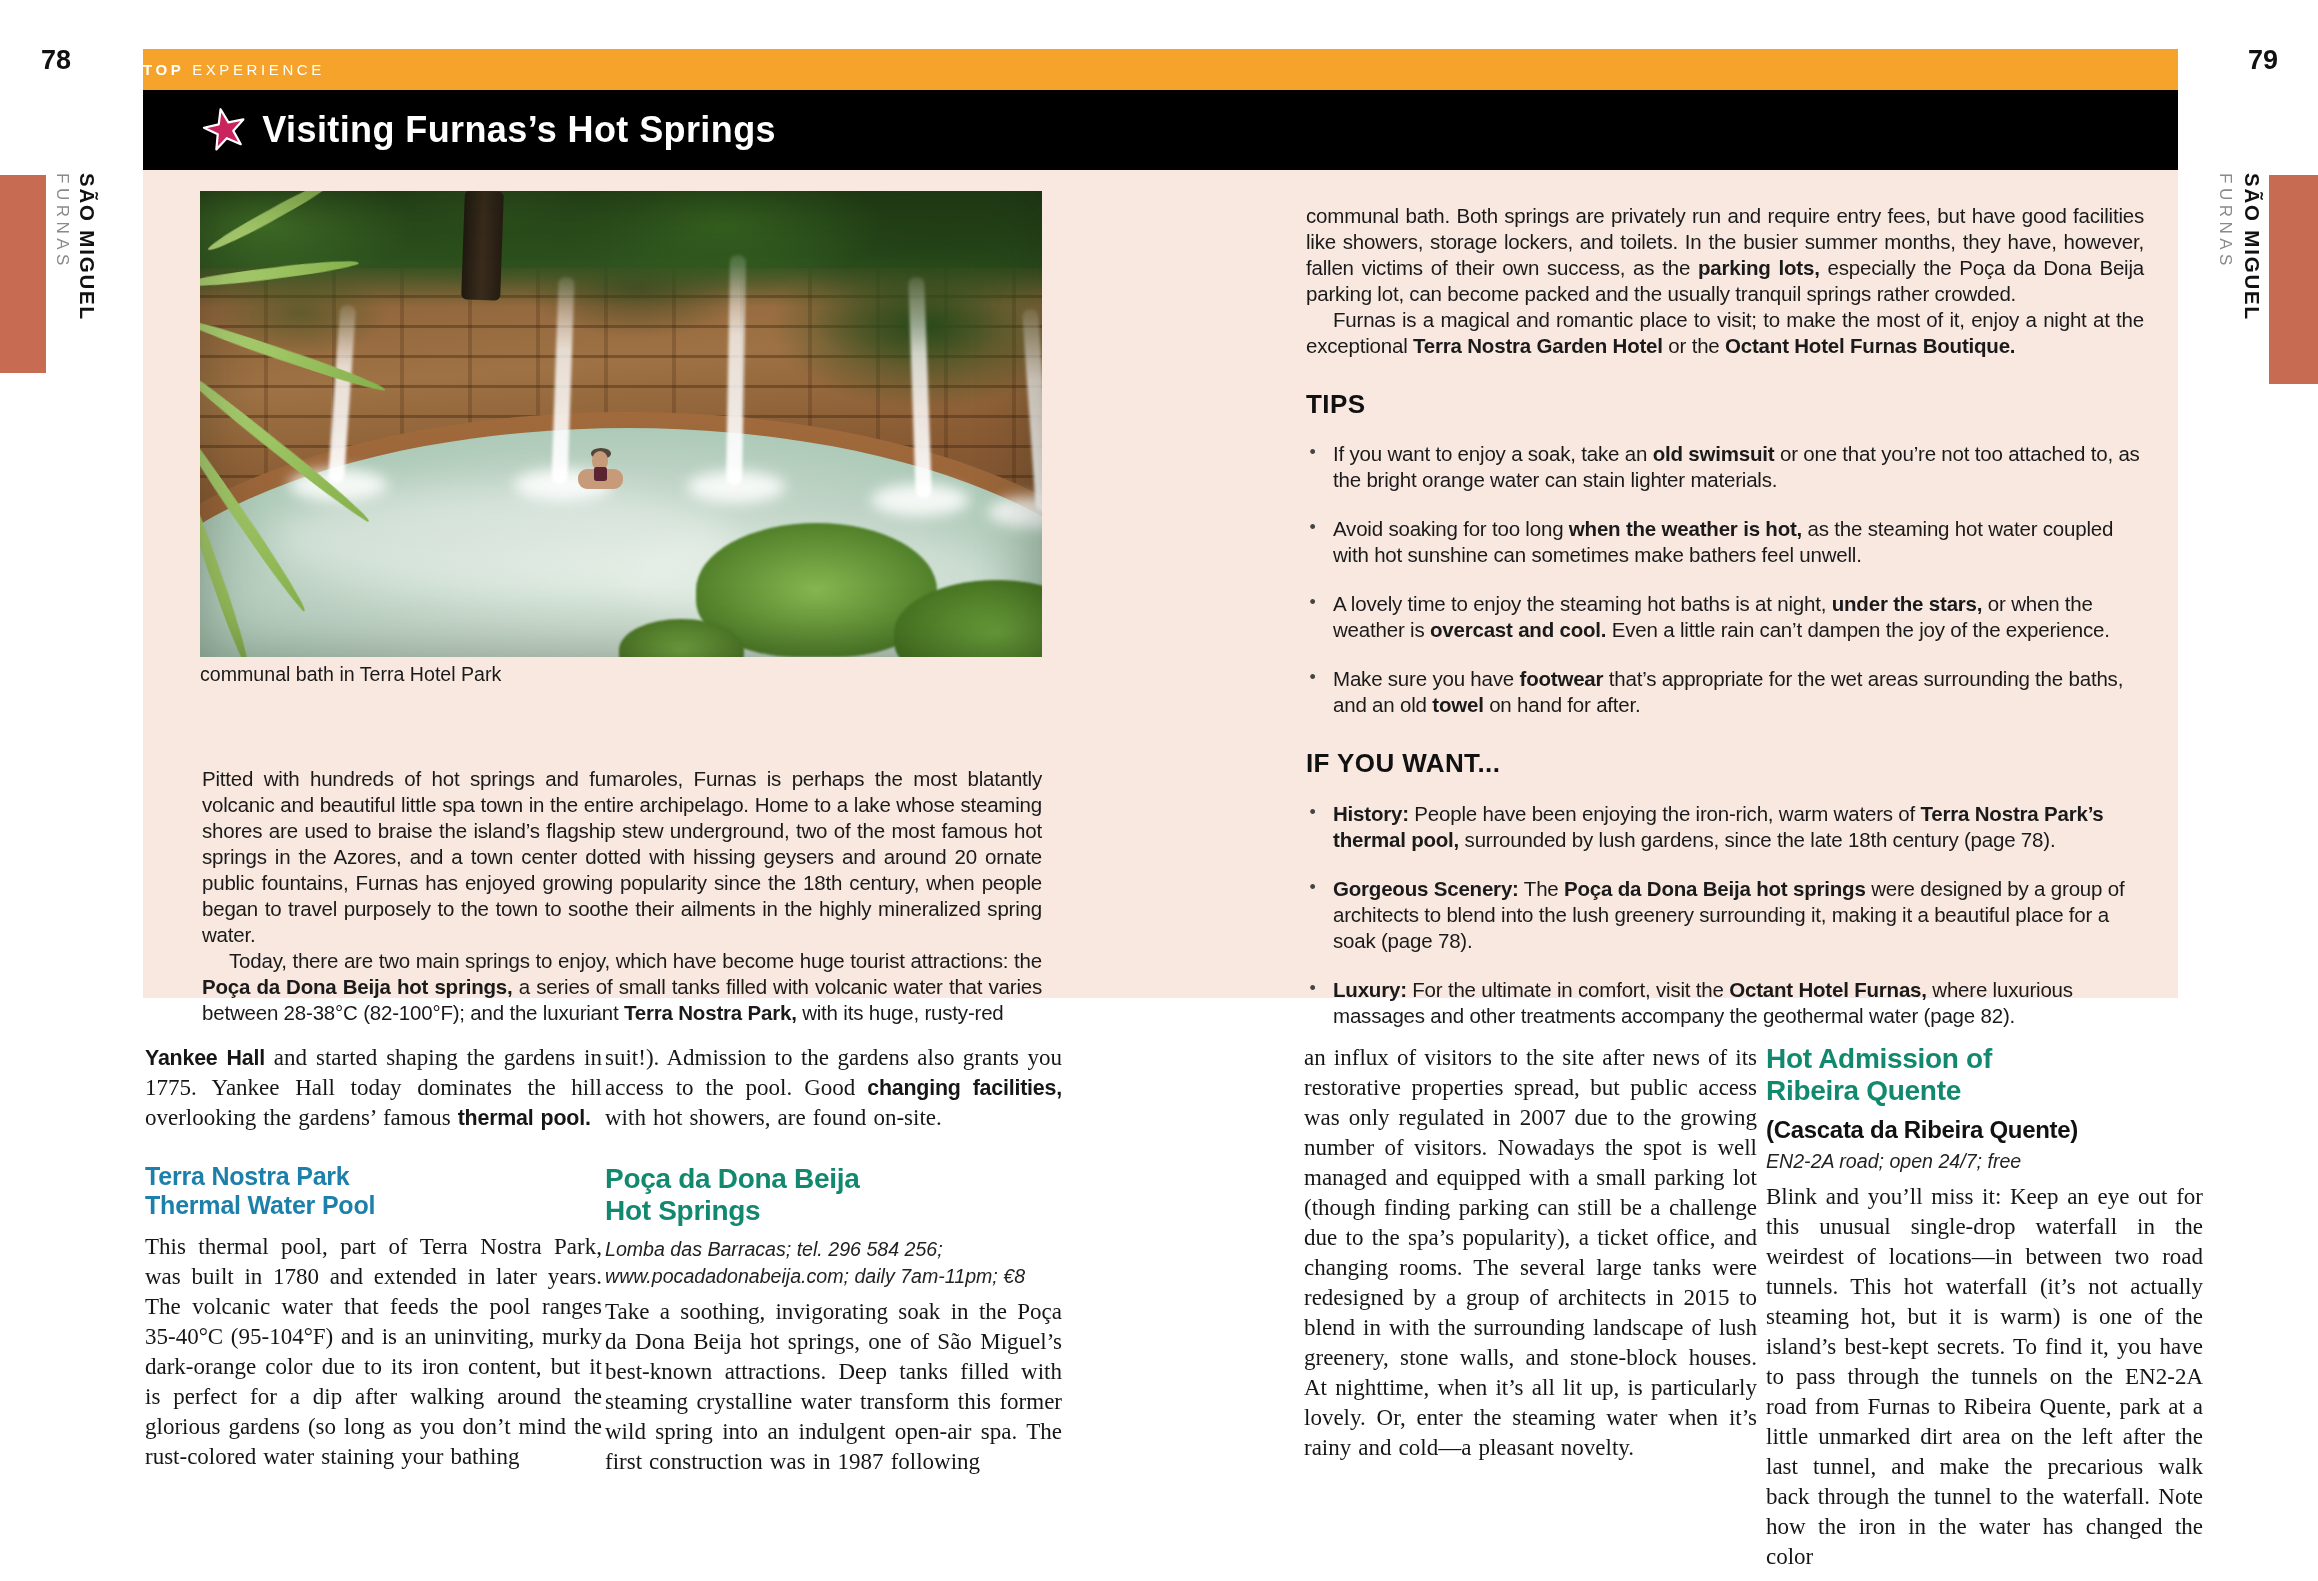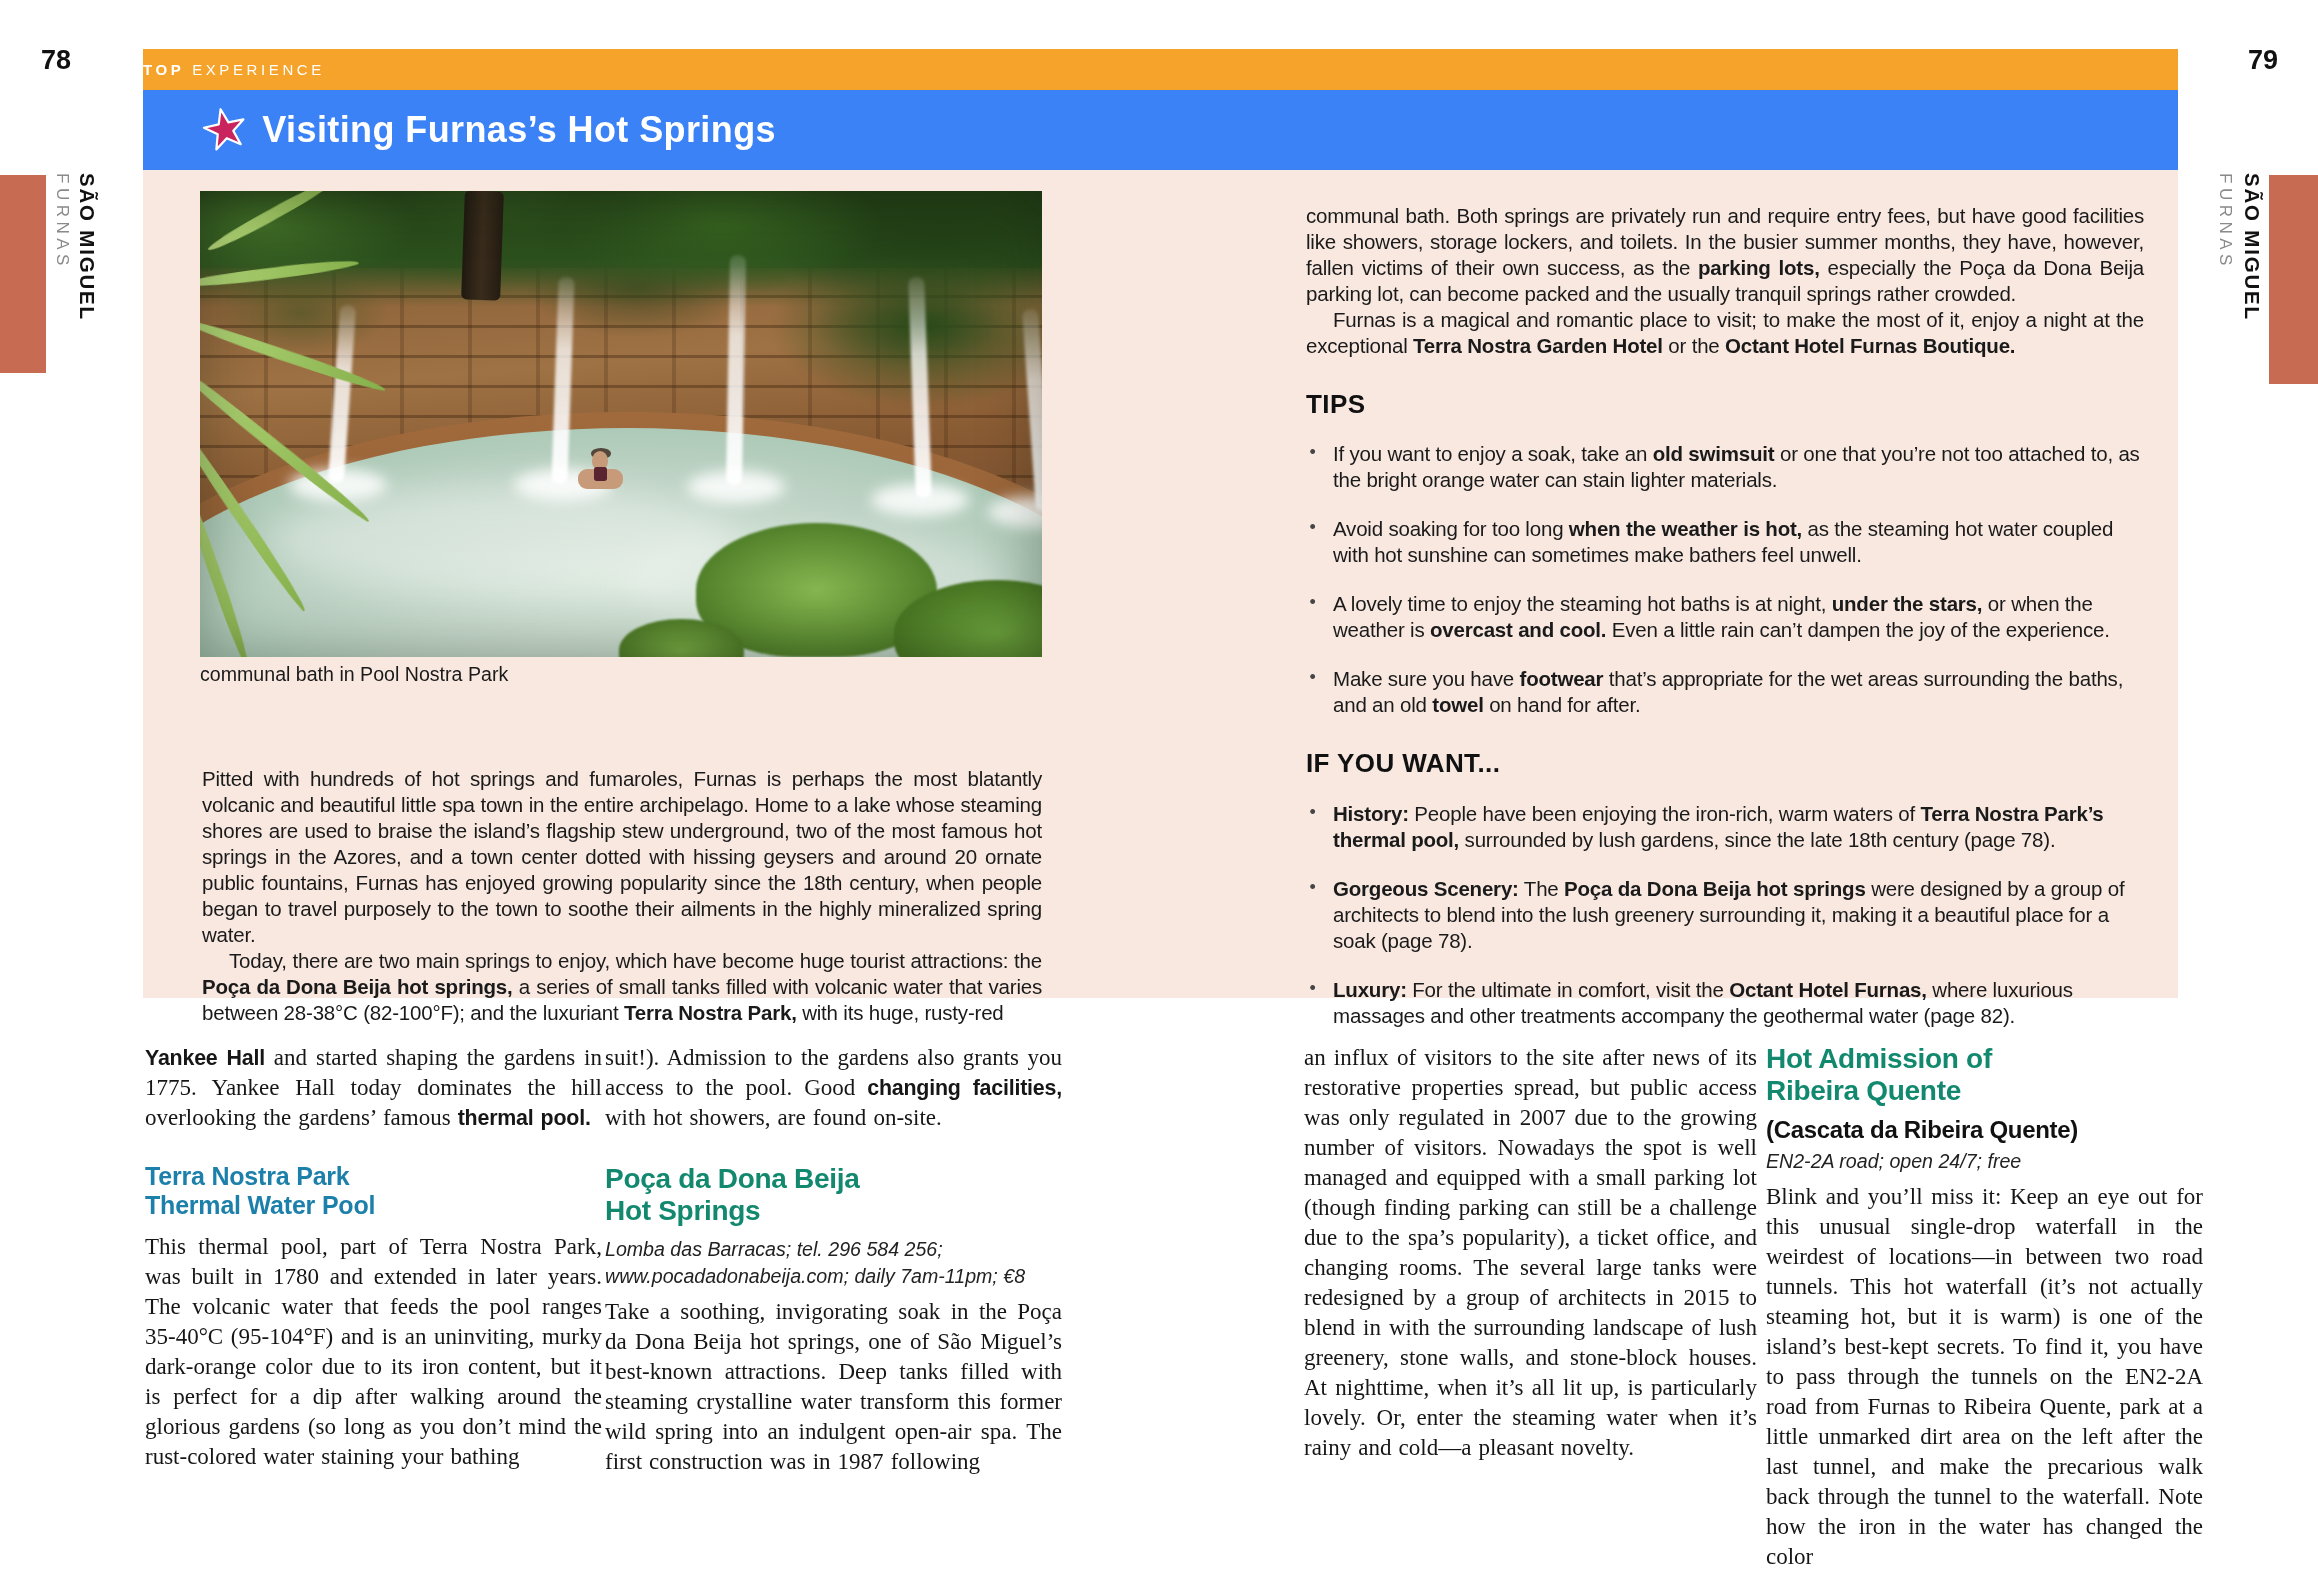--- a/index.html
+++ b/index.html
@@ -18,21 +18,21 @@
   .vtext .small{font-size:17px;letter-spacing:4.5px;color:#8a8a8a;}
   .v-sm-l{left:75px;} .v-f-l{left:52px;}
   .v-sm-r{left:2240px;} .v-f-r{left:2215px;}
 
   
   .banner-yellow{position:absolute;left:143px;top:49px;width:2035px;height:41px;
     background:#f5a32b;display:flex;align-items:center;}
   .banner-yellow .lbl{color:#ffffff;font-size:15px;letter-spacing:3.6px;}
   .banner-yellow .lbl .b{font-weight:bold;}
   .banner-red{position:absolute;left:143px;top:90px;width:2035px;height:80px;
-    background:#3b82f6;display:flex;align-items:center;}
+    background:#000000;display:flex;align-items:center;}
   .banner-red .star{margin-left:59px;width:46px;height:46px;flex:0 0 auto;}
   .banner-red .ttl{margin-left:14.3px;color:#ffffff;font-size:36px;font-weight:bold;letter-spacing:0.4px;}
 
   
   .pink{position:absolute;left:143px;top:170px;width:2035px;height:828px;background:#f8e8e0;}
 
   
   .photo{position:absolute;left:200px;top:191px;width:842px;height:466px;overflow:hidden;
     background:linear-gradient(#2b4c1d 0%,#6b4a2b 30%,#9bbfae 75%,#a9c7b5 100%);}
   .photo *{position:absolute;}
@@ -183,21 +183,21 @@
     <div class="ph-torso"></div>
     <div class="ph-suit"></div>
     <div class="fr f1"></div>
     <div class="fr f2"></div>
     <div class="fr f3"></div>
     <div class="fr f4"></div>
     <div class="fr f5"></div>
     <div class="fr f6"></div>
     <div class="ph-vig"></div>
   </div>
-  <div class="caption">communal bath in Pool Nostra Park</div>
+  <div class="caption">communal bath in Terra Hotel Park</div>
 
   <div class="intro-left">
     <p class="sans-par"><span>Pitted with hundreds of hot springs and fumaroles, Furnas is perhaps the most blatantly volcanic and beautiful little spa town in the entire archipelago. Home to a lake whose steaming shores are used to braise the island’s flagship stew underground, two of the most famous hot springs in the Azores, and a town center dotted with hissing geysers and around 20 ornate public fountains, Furnas has enjoyed growing popularity since the 18th century, when people began to travel purposely to the town to soothe their ailments in the highly mineralized spring water.</span></p>
     <p class="sans-par indent"><span>Today, there are two main springs to enjoy, which have become huge tourist attractions: the </span><span class="rb">Poça da Dona Beija hot springs,</span><span> a series of small tanks filled with volcanic water that varies between 28-38°C (82-100°F); and the luxuriant </span><span class="rb">Terra Nostra Park,</span><span> with its huge, rusty-red</span></p>
   </div>
 
   <div class="col-right">
     <p class="sans-par"><span>communal bath. Both springs are privately run and require entry fees, but have good facilities like showers, storage lockers, and toilets. In the busier summer months, they have, however, fallen victims of their own success, as the </span><span class="rb">parking lots,</span><span> especially the Poça da Dona Beija parking lot, can become packed and the usually tranquil springs rather crowded.</span></p>
     <p class="sans-par indent"><span>Furnas is a magical and romantic place to visit; to make the most of it, enjoy a night at the exceptional </span><span class="rb">Terra Nostra Garden Hotel</span><span> or the </span><span class="rb">Octant Hotel Furnas Boutique.</span></p>
 

